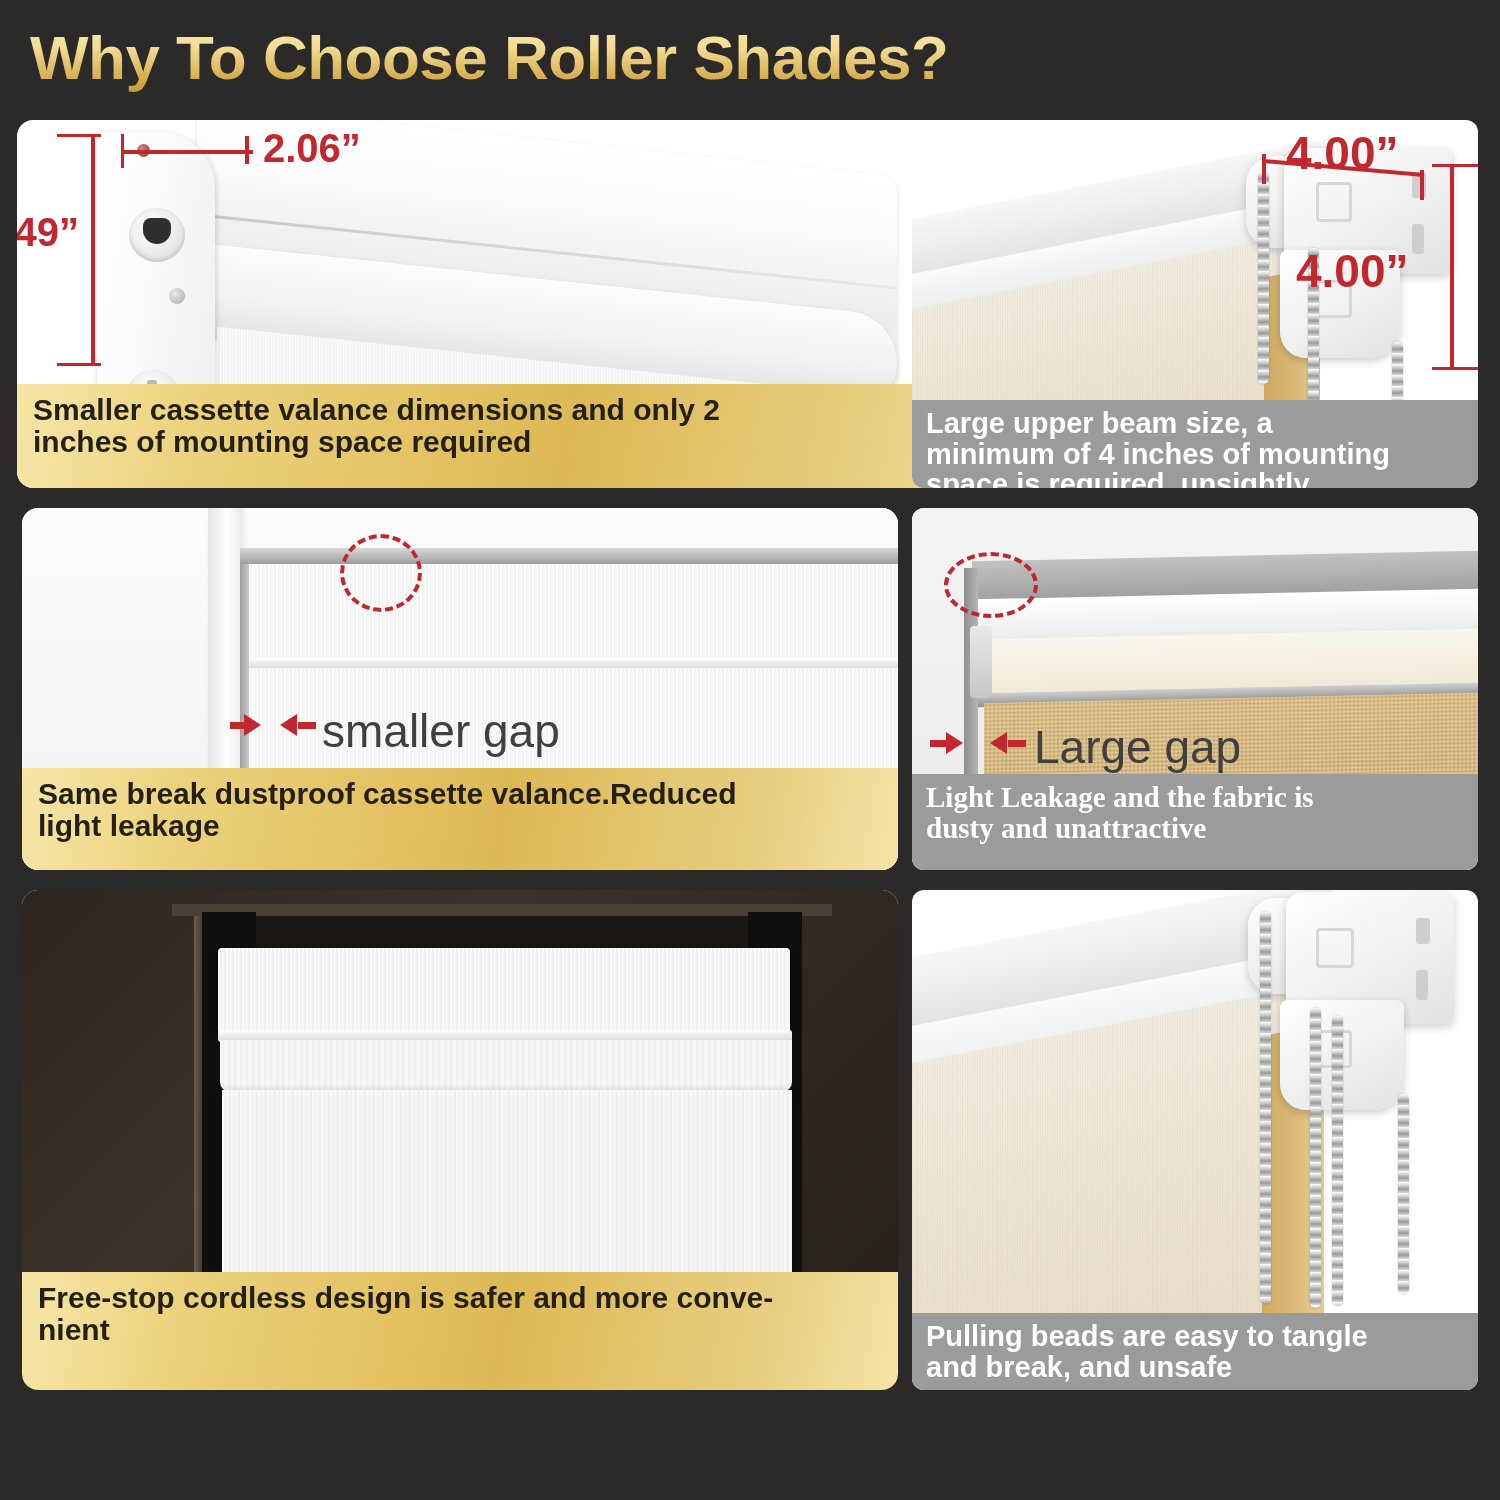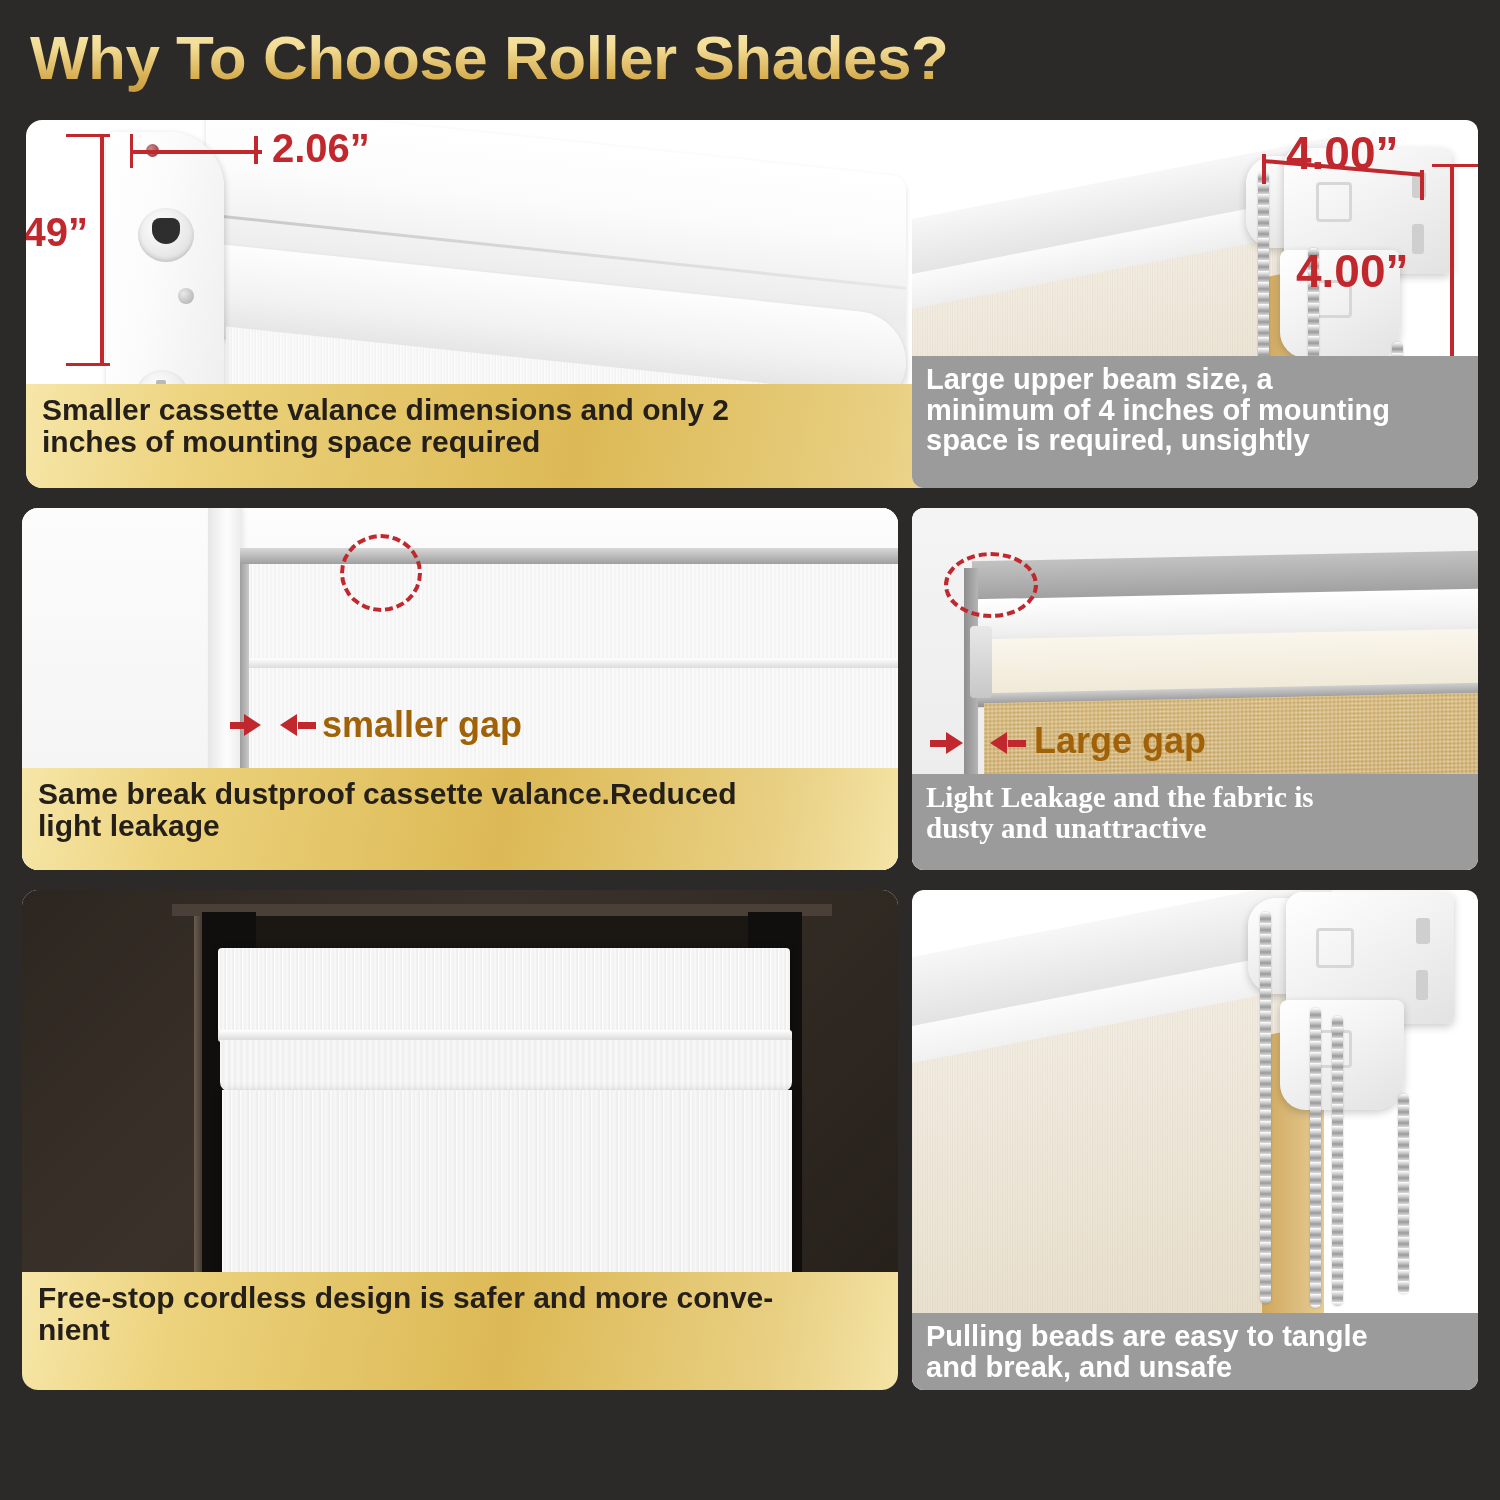--- a/index.html
+++ b/index.html
@@ -23,21 +23,21 @@
   }
 
   
   .grid{position:absolute;left:0;top:0;width:1500px;height:1500px;}
 
   .panel{position:absolute;overflow:hidden;background:#fff;}
   .panel.good{border-radius:16px;}
   .panel.bad{border-radius:12px;}
 
   
-  #p1{left:26px;  top:120px;  width:1004px; height:368px;}
+  #p1{left:17px;  top:120px;  width:1004px; height:368px;}
   #p2{left:912px; top:120px;  width:566px; height:368px;}
   #p3{left:22px;  top:508px;  width:876px; height:362px;}
   #p4{left:912px; top:508px;  width:566px; height:362px;}
   #p5{left:22px;  top:890px;  width:876px; height:500px;}
   #p6{left:912px; top:890px;  width:566px; height:500px;}
 
   .stage{position:absolute;inset:0;overflow:hidden;}
 
   
   .cap{
@@ -55,25 +55,25 @@
   }
   .cap.grey{
     background:#9b9b9b;
     color:#ffffff;
     font-size:29px;
     padding:8px 12px 12px 14px;
   }
   #p1 .cap{height:104px;}
   #p3 .cap{height:102px;}
   #p5 .cap{height:118px;}
-  #p2 .cap{height:132px;}
+  #p2 .cap{height:88px;}
   #p4 .cap{height:96px;font-family:Liberation Serif, serif;}
   #p6 .cap{height:77px;}
   .dimtxt{font-size:40px;color:#c0282e;font-weight:bold;position:absolute;white-space:nowrap;}
-  .gaptxt{font-size:36px;color:#a16207;font-weight:bold;position:absolute;white-space:nowrap;}
+  .gaptxt{font-size:46px;color:#404040;font-weight:normal;position:absolute;white-space:nowrap;}
   .rline{position:absolute;background:#c0282e;}
 
   
   .p1-body{
     position:absolute;left:180px;top:20px;width:700px;height:230px;
     transform:skewY(6deg);
     background:linear-gradient(180deg,#ffffff 0%,#fbfbfb 28%,#ececec 62%,#f7f7f7 100%);
     border-radius:6px 14px 30px 6px;
     box-shadow:0 2px 5px rgba(0,0,0,.13);
   }

